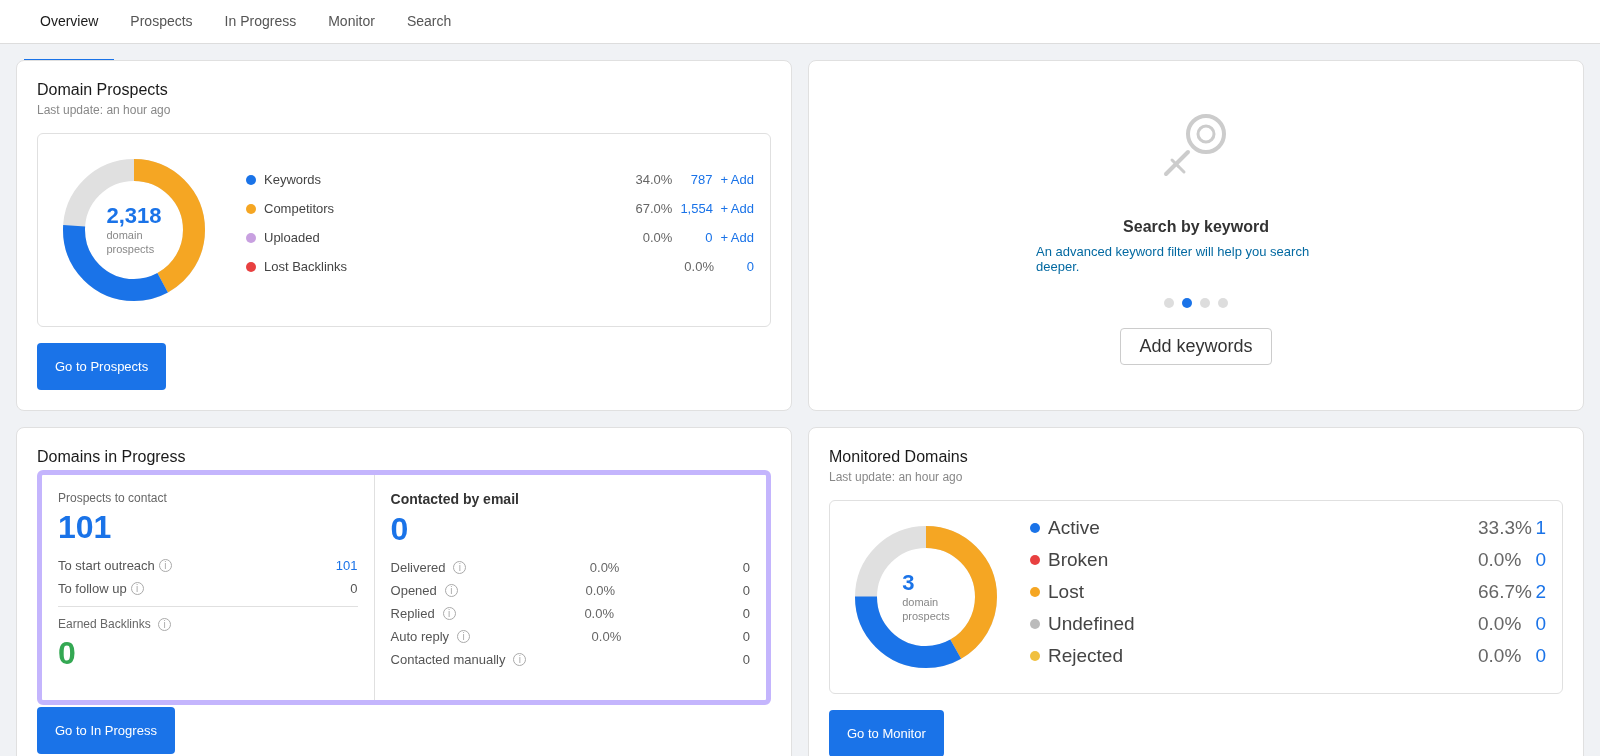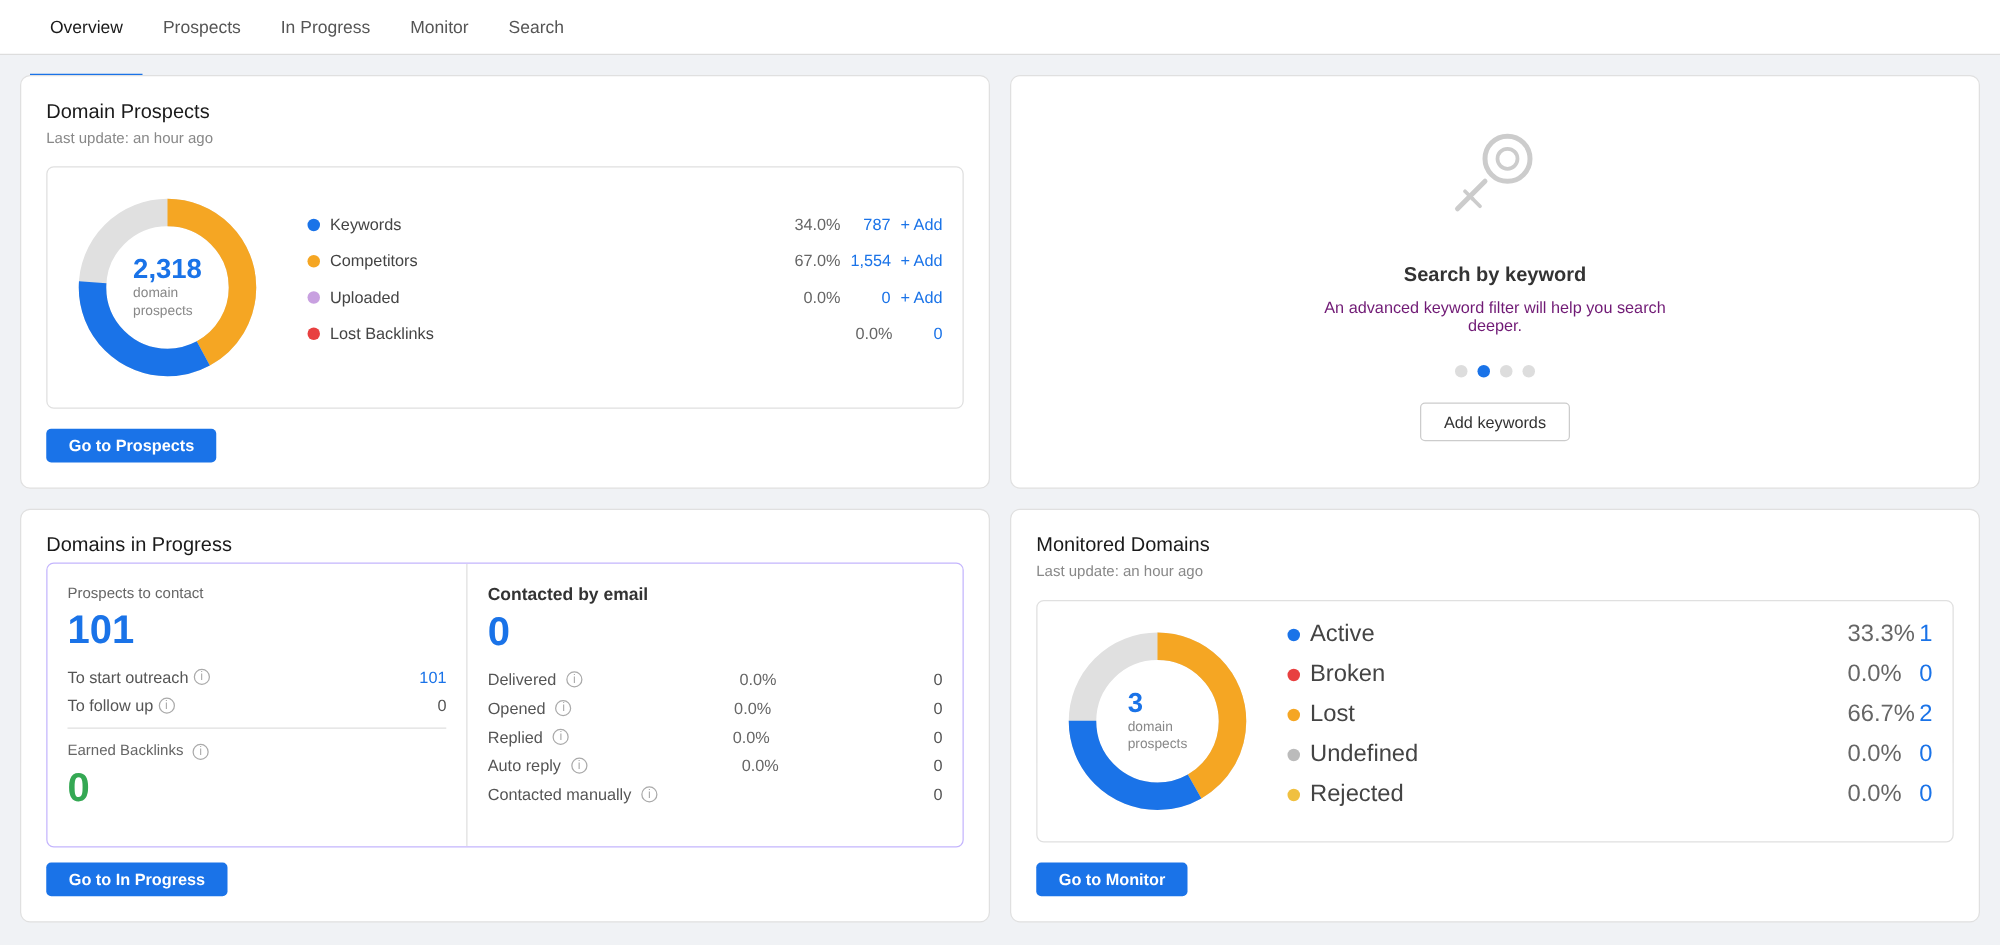--- a/index.html
+++ b/index.html
@@ -149,23 +149,23 @@
       color: #1a73e8;
       font-size: 13px;
       cursor: pointer;
     }
 
     .btn-blue {
       background: #1a73e8;
       color: #fff;
       border: none;
       border-radius: 4px;
-      padding: 6px 18px;
-      font-size: 13px;
-      font-weight: 700;
+      padding: 16px 18px;
+      font-size: 13px;
+      font-weight: 400;
       cursor: pointer;
     }
 
     
     .keyword-card {
       grid-column: 2;
       grid-row: 1;
       display: flex;
       flex-direction: column;
       align-items: center;
@@ -177,57 +177,56 @@
       color: #bbb;
       margin-bottom: 16px;
     }
     .key-title {
       font-size: 16px;
       font-weight: 700;
       margin-bottom: 8px;
     }
     .key-desc {
       font-size: 13px;
-      color: #701a75;
-      text-align: center;
+      color: #0369a1;
       max-width: 320px;
       margin-bottom: 24px;
     }
     .dots {
       display: flex;
       gap: 8px;
       margin-bottom: 20px;
     }
     .dot {
       width: 10px;
       height: 10px;
       border-radius: 50%;
       background: #ddd;
     }
     .dot.active { background: #1a73e8; }
     .btn-outline {
       background: #fff;
       border: 1px solid #ccc;
       border-radius: 4px;
       padding: 7px 18px;
-      font-size: 13px;
+      font-size: 18px;
       cursor: pointer;
       color: #333;
     }
 
     
     .in-progress-card {
       grid-column: 1;
       grid-row: 2;
     }
     .ip-inner {
-      border: 1px solid #c4b5fd;
+      border: 5px solid #c4b5fd;
       border-radius: 6px;
       display: flex;
-      margin-bottom: 12px;
+      margin-bottom: 2px;
       overflow: hidden;
     }
     .ip-left {
       padding: 16px;
       flex: 1;
       border-right: 1px solid #e0e0e0;
     }
     .ip-right {
       padding: 16px;
       flex: 1.2;

